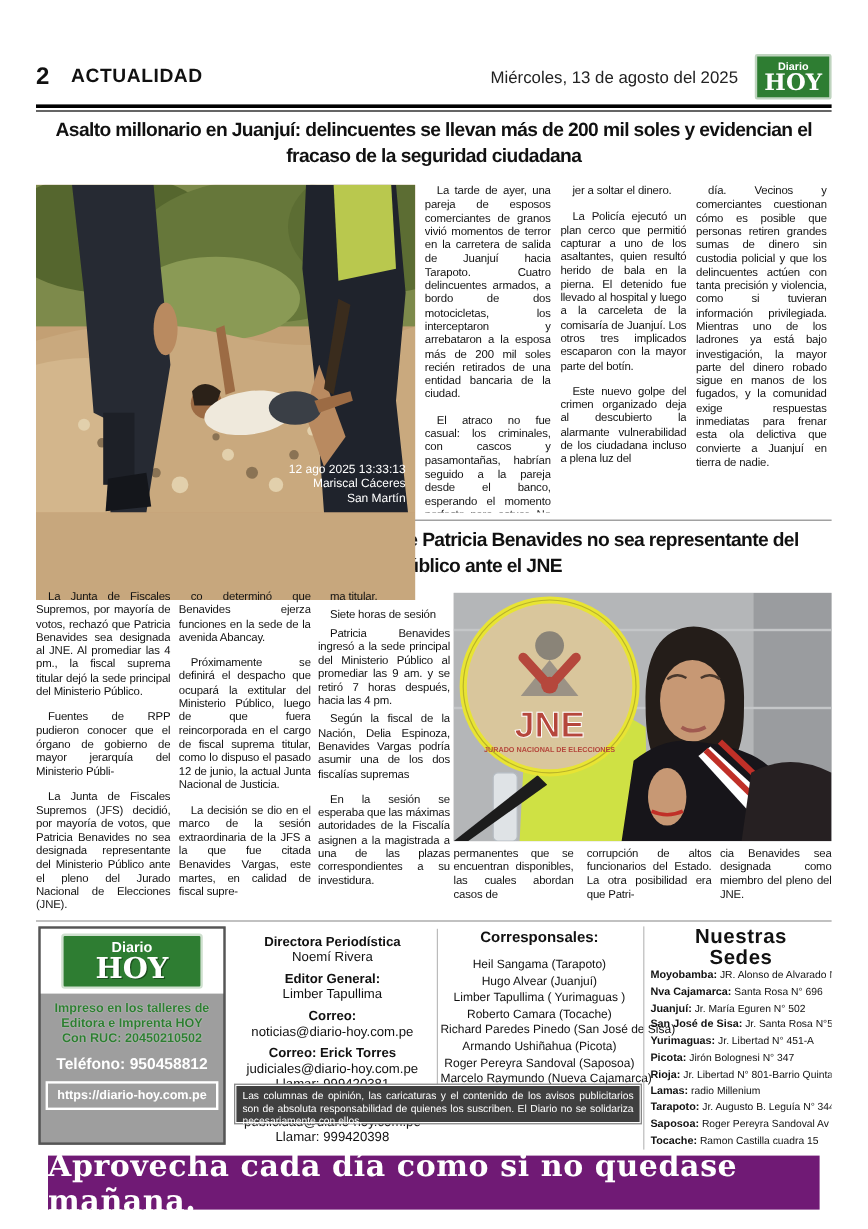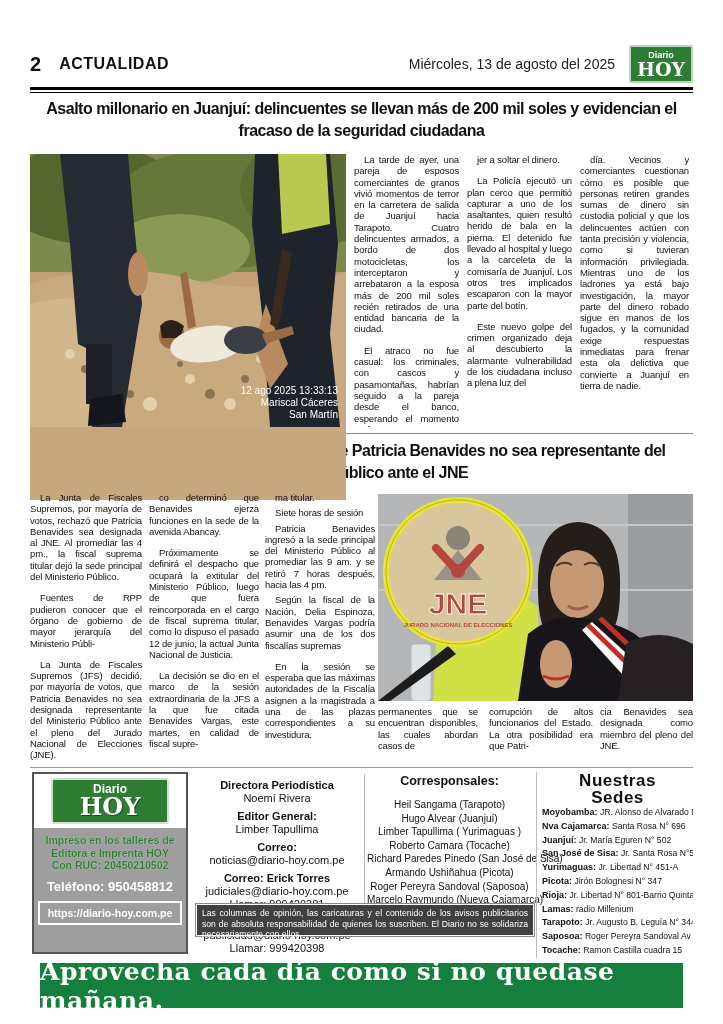--- a/index.html
+++ b/index.html
@@ -69,21 +69,21 @@
   .corresp .i { font-size:10px; line-height:13.6px; white-space:nowrap; }
   .sedes { position:absolute; left:506px; top:4px; width:157px; border-left:1px solid #bbb; padding-left:5px; }
   .sedes .t { font-weight:bold; font-size:17px; line-height:17px; text-align:center; letter-spacing:.5px; }
   .sedes .row { font-size:8.6px; line-height:13.8px; white-space:nowrap; overflow:hidden; }
   .sedes .row b { font-size:9px; }
   .disclaimer { position:absolute; left:166px; top:136px; width:338px; height:32px; background:#404040;
                 border:1px solid #fff; box-shadow:0 0 0 1px #888; color:#fff; font-size:8.6px; line-height:10.5px;
                 padding:3px 5px; text-align:justify; }
 
   
-  .banner { margin:8px 10px 0 10px; height:45px; background:#15803d; display:flex; align-items:center; justify-content:center; }
+  .banner { margin:8px 10px 0 10px; height:45px; background:#701a75; display:flex; align-items:center; justify-content:center; }
   .banner span { color:#fff; font-family:"DejaVu Serif", serif; font-weight:bold; font-size:25px; letter-spacing:.5px; }
 </style>
 </head>
 <body>
 
 <div class="page">
 
   <div class="header">
     <div class="pagenum">2</div>
     <div class="section">ACTUALIDAD</div>

